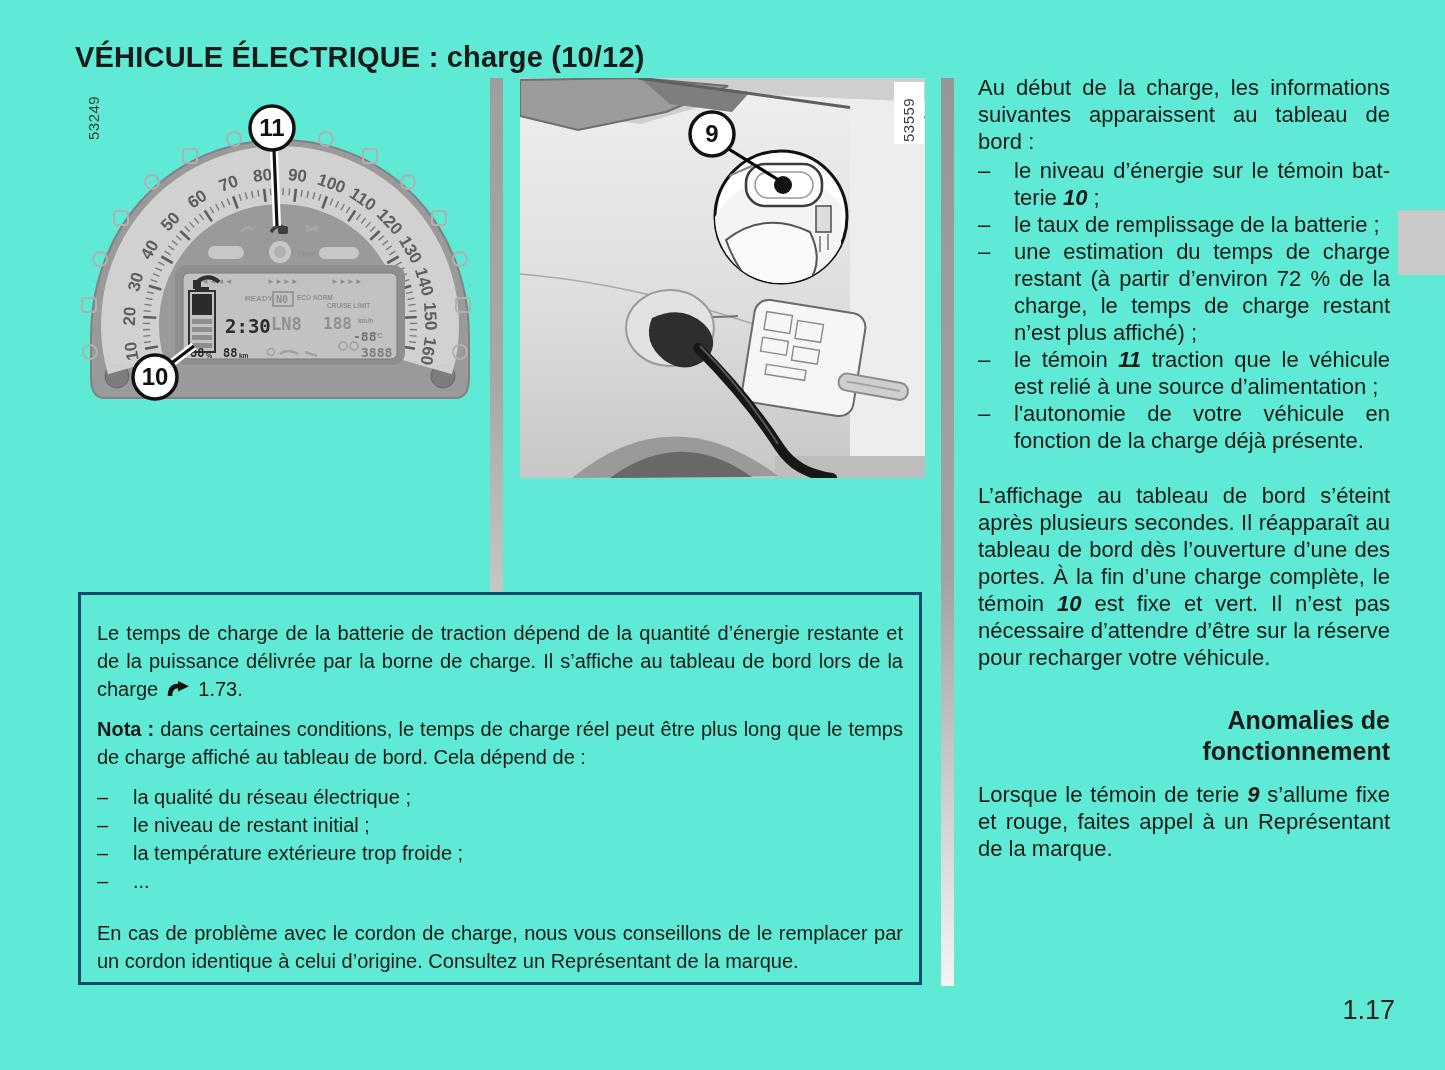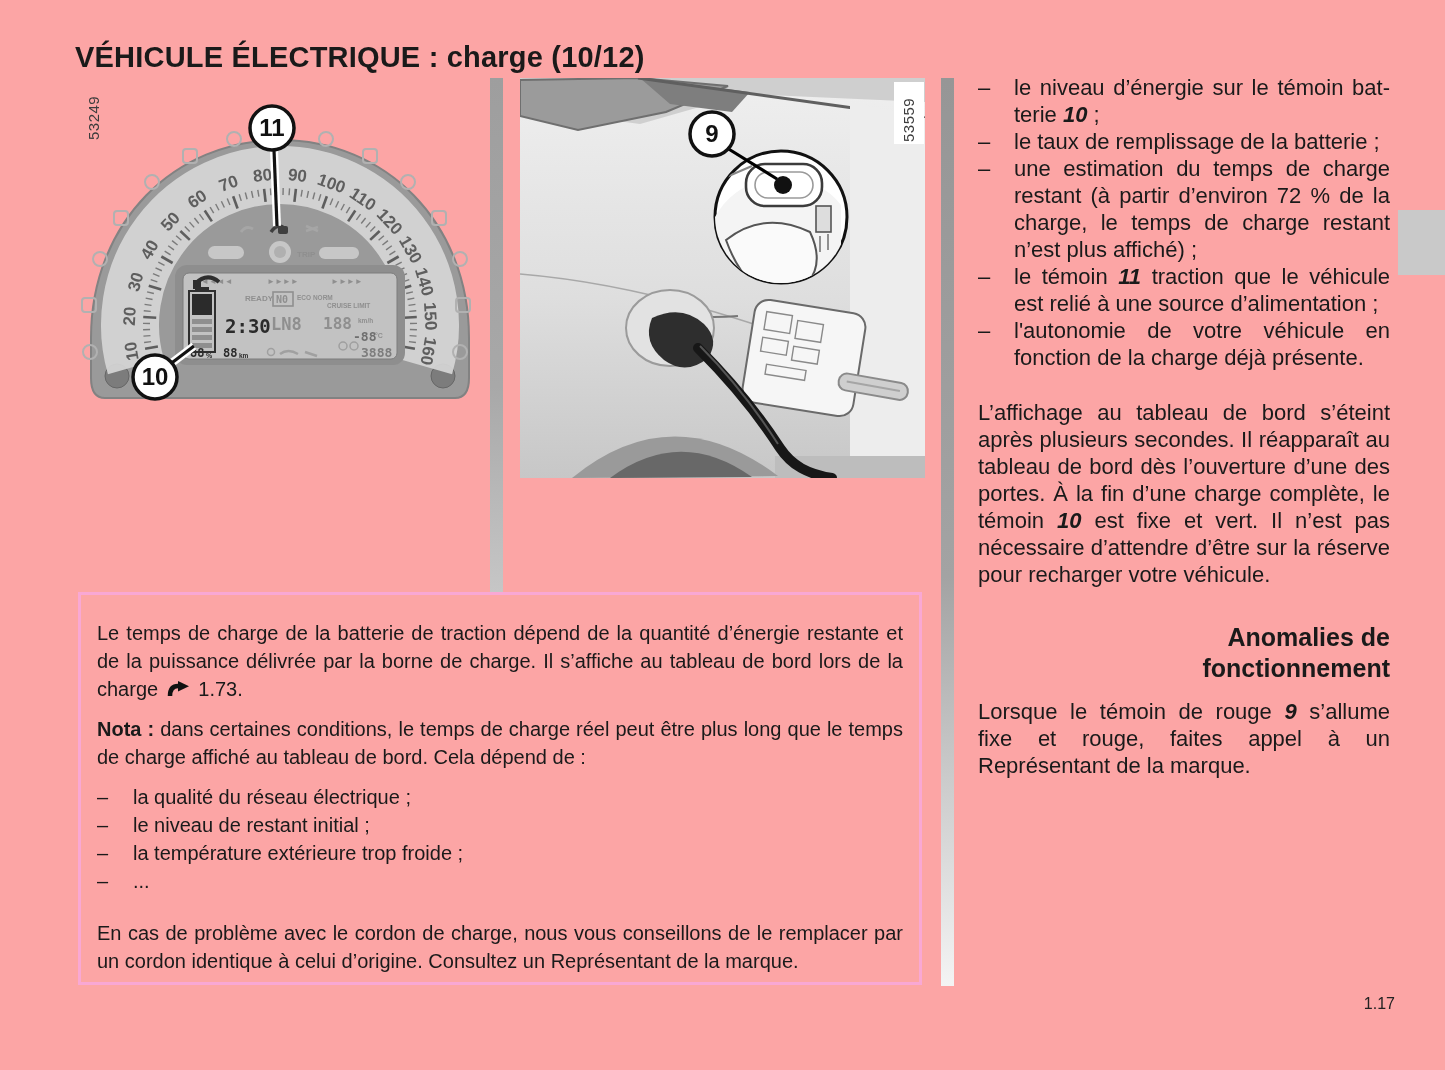--- a/index.html
+++ b/index.html
@@ -1,16 +1,16 @@
 <!DOCTYPE html>
 <html><head>
 <meta charset="utf-8">
 <style>
   html,body{margin:0;padding:0;background:#ffffff;}
-  .page{position:relative;width:1445px;height:1070px;background:#fca5a5;overflow:hidden;
+  .page{position:relative;width:1445px;height:1070px;background:#5eead4;overflow:hidden;
         font-family:"Liberation Sans","DejaVu Sans",sans-serif;color:#1a1a1a;}
   
   .title{position:absolute;left:75px;top:22px;font-size:29px;font-weight:bold;letter-spacing:.2px;}
   
   .fig{position:absolute;}
   .fig-cluster{left:75px;top:80px;width:410px;height:330px;}
   .fig-port{left:520px;top:78px;width:405px;height:400px;}
   svg text{font-family:"Liberation Sans","DejaVu Sans",sans-serif;}
   .ref-label{font-size:15px;fill:#3c3c3c;letter-spacing:.5px;}
   .sp{font-weight:bold;font-size:17px;fill:#5e5e5e;text-anchor:middle;}
@@ -19,36 +19,36 @@
   .callout-num{font-weight:bold;font-size:24px;fill:#111;text-anchor:middle;}
   .lcd-dark{fill:#2b2b2b;font-weight:bold;}
   .lcd-faint{fill:#8f8f8f;font-weight:bold;}
   .seg{font-family:"DejaVu Sans Mono","Liberation Mono",monospace;}
   
   .vbar{position:absolute;width:13px;}
   .vbar-left{left:490px;top:78px;height:514px;background:linear-gradient(180deg,#9e9e9e 0%,#a8a8a8 60%,#c6c6c6 100%);}
   .vbar-right{left:941px;top:78px;height:908px;background:linear-gradient(180deg,#969696 0%,#a3a3a3 55%,#d9d9d9 85%,#f4f4f4 100%);}
   .edge-tab{position:absolute;left:1398px;top:210px;width:47px;height:65px;background:#c9c9c9;}
   
-  .note-box{position:absolute;left:78px;top:592px;width:844px;height:393px;border:3px solid #f9a8d4;
+  .note-box{position:absolute;left:78px;top:592px;width:844px;height:393px;border:3px solid #0c4a6e;
             box-sizing:border-box;padding:24px 16px 0 16px;font-size:20px;line-height:28px;text-align:justify;}
   .note-box p{margin:0 0 12px 0;}
   .note-box .p3{margin-top:24px;}
   .brow{display:grid;grid-template-columns:36px 1fr;margin:0;}
   .brow .btext{margin:0;text-align:justify;}
   .xref{display:inline-block;vertical-align:-1px;margin:0 3px;}
   
   .right-col{position:absolute;left:978px;top:74px;width:412px;font-size:22px;line-height:27px;text-align:justify;}
   .right-col p{margin:0 0 12px 0;}
   .right-col .intro{margin-bottom:2px;}
   .right-col .brow{grid-template-columns:36px 1fr;}
   .right-col h2{font-size:25px;line-height:31px;margin:34px 0 14px 0;text-align:right;}
   .right-col .after-bullets{margin-top:28px;}
   em.num{font-style:italic;font-weight:bold;}
-  .page-num{position:absolute;left:1295px;top:995px;width:100px;text-align:right;font-size:16px;color:#222;}
+  .page-num{position:absolute;left:1295px;top:995px;width:100px;text-align:right;font-size:27px;color:#222;}
 </style>
 </head>
 <body>
 
 <div class="page">
 
   <h1 class="title">VÉHICULE ÉLECTRIQUE : charge (10/12)</h1>
 
   <div class="fig fig-cluster">
     <svg viewBox="0 0 410 330" width="410" height="330">
@@ -352,20 +352,21 @@
     </div>
     <div class="brow">
       <span>–</span>
       <p class="btext">...</p>
     </div>
 
     <p class="p3">En cas de problème avec le cordon de charge, nous vous conseillons de le rem­placer par un cordon identique à celui d’origine. Consultez un Représentant de la marque.</p>
   </div>
 
   <div class="right-col">
+    <p class="intro">Au début de la charge, les informations suivantes apparaissent au tableau de bord :</p>
 
     <div class="brow">
       <span>–</span>
       <p class="btext"><span>le niveau d’énergie sur le témoin bat­terie </span><em class="num">10</em><span> ;</span></p>
     </div>
     <div class="brow">
       <span>–</span>
       <p class="btext"><span>le taux de remplissage de la batte­rie ;</span><em class="num"></em><span></span></p>
     </div>
     <div class="brow">
@@ -378,17 +379,17 @@
     </div>
     <div class="brow">
       <span>–</span>
       <p class="btext"><span>l'autonomie de votre véhicule en fonction de la charge déjà présente.</span><em class="num"></em><span></span></p>
     </div>
 
     <p class="after-bullets"><span>L’affichage au tableau de bord s’éteint après plusieurs secondes. Il réappa­raît au tableau de bord dès l’ouverture d’une des portes. À la fin d’une charge complète, le témoin </span><em class="num">10</em><span> est fixe et vert. Il n’est pas nécessaire d’attendre d’être sur la réserve pour recharger votre vé­hicule.</span></p>
 
     <h2><span>Anomalies de</span><br><span>fonctionnement</span></h2>
 
-    <p><span>Lorsque le témoin de rouge </span><em class="num">9</em><span> s’al­lume fixe et rouge, faites appel à un Représentant de la marque.</span></p>
+    <p><span>Lorsque le témoin de terie </span><em class="num">9</em><span> s’al­lume fixe et rouge, faites appel à un Représentant de la marque.</span></p>
   </div>
 
   <div class="page-num">1.17</div>
 </div>
 
 </body></html>

